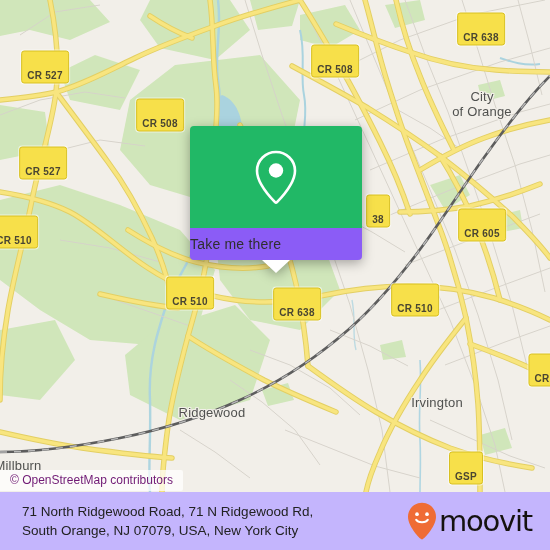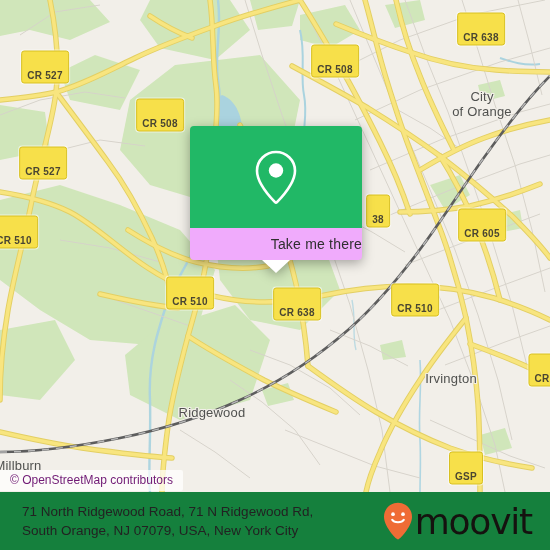--- a/index.html
+++ b/index.html
@@ -65,53 +65,53 @@
     filter:drop-shadow(0 3px 6px rgba(0,0,0,.33));
   }
   #card-top{
     height:102px;
     background:#21b866;
     border-top-left-radius:4px;border-top-right-radius:4px;
     display:flex;align-items:center;justify-content:center;
   }
   #card-bottom{
     height:32px;
-    background:#f0abfc;
+    background:#8b5cf6;
     border-bottom-left-radius:4px;border-bottom-right-radius:4px;
-    display:flex;align-items:center;justify-content:flex-end;
+    display:flex;align-items:center;justify-content:flex-start;
     position:relative;
   }
   #card-label{
     font-size:14px;color:#2f2f2f;letter-spacing:.2px;
     font-family:"Liberation Sans", sans-serif;
   }
   #card-tail{
     position:absolute;left:50%;bottom:-13px;
     width:0;height:0;margin-left:-14px;
     border-left:14px solid transparent;
     border-right:14px solid transparent;
     border-top:13px solid #ffffff;
   }
 
   
   #footer{
     position:absolute;left:0;top:492px;width:550px;height:58px;
-    background:#15803d;
+    background:#c4b5fd;
     display:flex;align-items:center;justify-content:space-between;
     box-sizing:border-box;padding:0 14px 0 22px;
   }
   #footer-address{
     font-size:13.5px;line-height:19px;color:#222;
     font-family:"Liberation Sans", sans-serif;
     max-width:380px;
   }
   #footer-address div{white-space:nowrap;}
   #brand{display:flex;align-items:center;gap:2px;padding-right:4px;}
   #brand-word{
-    font-size:36px;line-height:31px;color:#15120f;letter-spacing:-1.2px;
+    font-size:29px;line-height:31px;color:#15120f;letter-spacing:-1.2px;
     font-family:"DejaVu Sans", sans-serif;font-weight:400;
   }
 </style>
 </head>
 <body>
 
 <div id="root">
 
   <div id="map">
     <svg width="550" height="492" viewBox="0 0 550 492">
@@ -237,21 +237,21 @@
         <path d="M0,452 C40,452 80,446 120,438 C160,430 200,418 240,400 C280,382 316,358 348,330 C378,304 402,274 424,244 C446,214 466,182 488,152 C508,124 528,98 550,76" stroke="#5d5d5d" stroke-width="2.6"></path>
         <path d="M0,452 C40,452 80,446 120,438 C160,430 200,418 240,400 C280,382 316,358 348,330 C378,304 402,274 424,244 C446,214 466,182 488,152 C508,124 528,98 550,76" stroke="#b9b9b9" stroke-width="1.4" stroke-dasharray="7 7"></path>
       </g>
     </svg>
 
     <div class="place-label two-line" style="left:458px;top:104px;margin-left:24px;">
       <span>City</span><br>
       <span>of Orange</span>
     </div>
     <div class="place-label" style="left:212px;top:412px;">Ridgewood</div>
-    <div class="place-label" style="left:437px;top:378px;margin-left:14px;">Irvington</div>
+    <div class="place-label" style="left:437px;top:402px;">Irvington</div>
     <div class="place-label" style="left:18px;top:465px;">Millburn</div>
 
     <div class="shield" style="left:45px;top:67px;">CR 527</div>
     <div class="shield" style="left:160px;top:115px;">CR 508</div>
     <div class="shield" style="left:335px;top:61px;">CR 508</div>
     <div class="shield" style="left:481px;top:29px;">CR 638</div>
     <div class="shield" style="left:43px;top:163px;">CR 527</div>
     <div class="shield" style="left:14px;top:232px;">CR 510</div>
     <div class="shield" style="left:190px;top:293px;">CR 510</div>
     <div class="shield" style="left:297px;top:304px;">CR 638</div>

